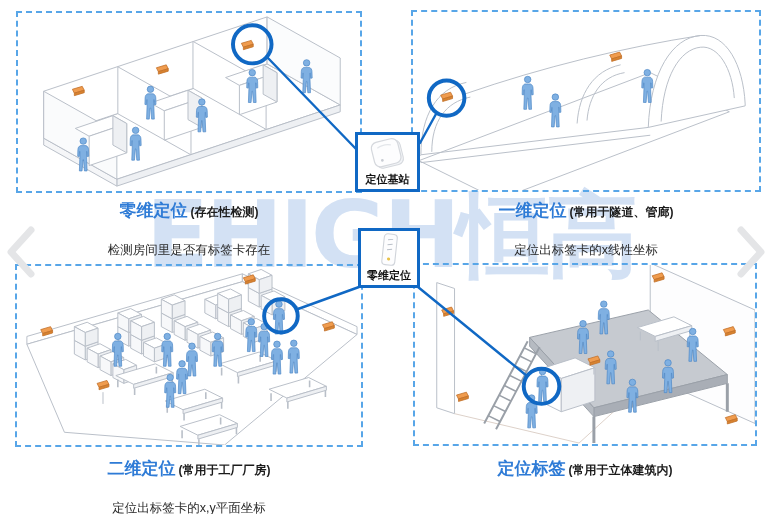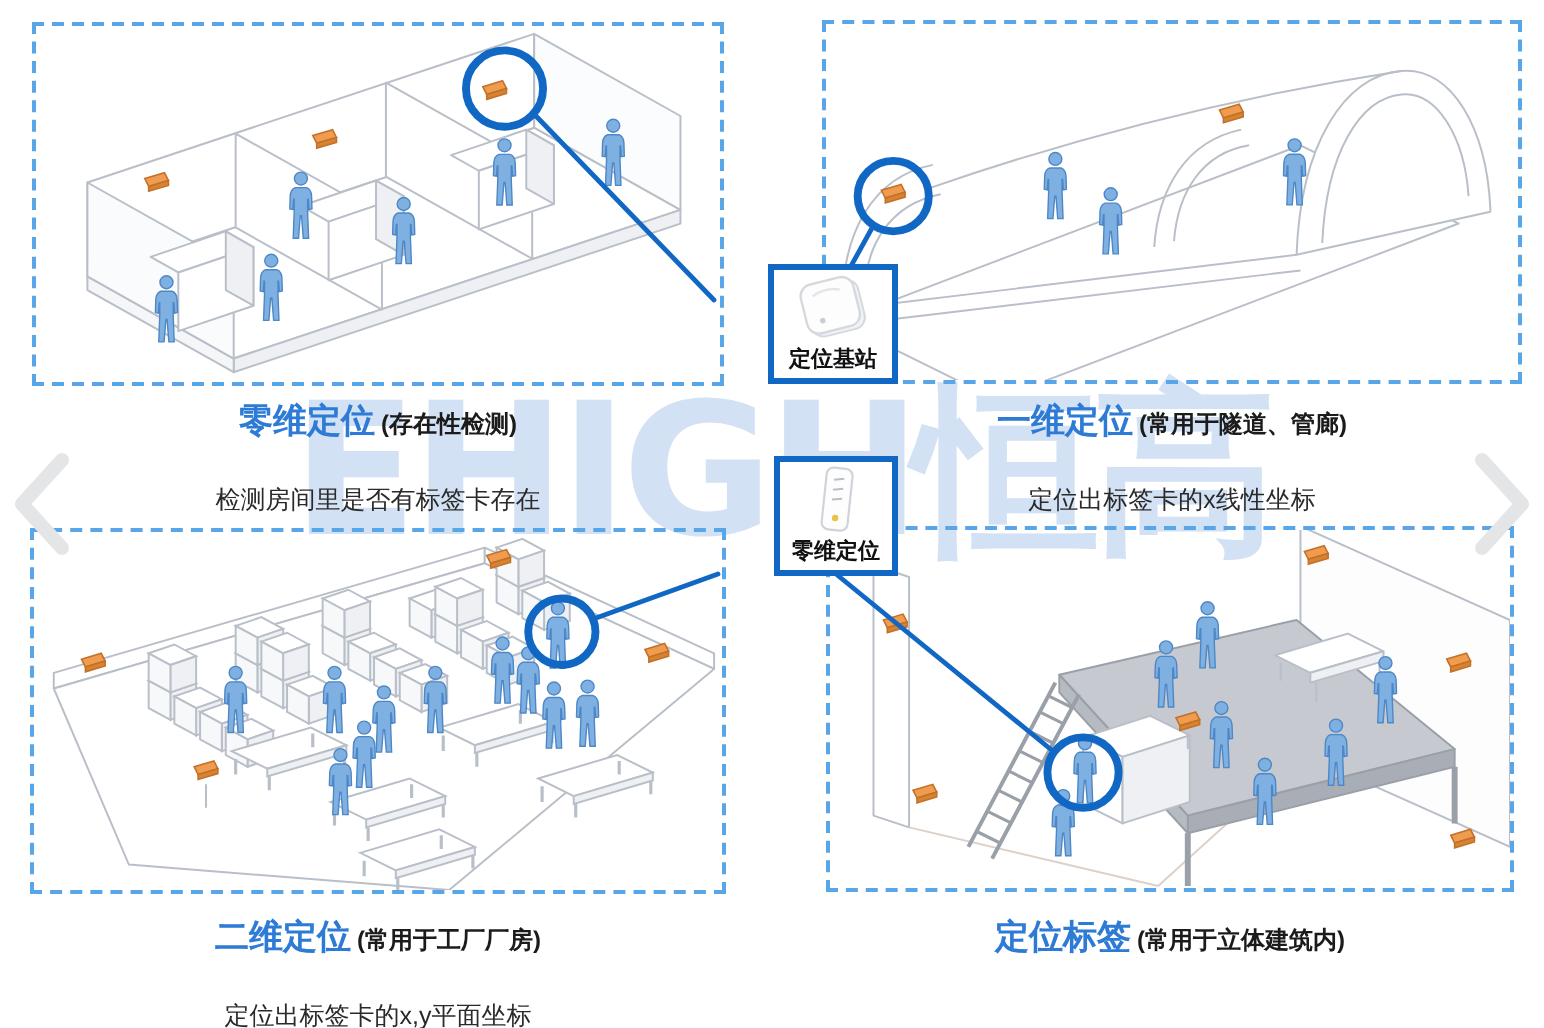--- a/index.html
+++ b/index.html
@@ -19,21 +19,21 @@
   
   .caption{position:absolute;z-index:2;text-align:center;}
   .cap-tl{left:16px;top:201px;width:346px;}
   .cap-tr{left:411px;top:201px;width:350px;}
   .cap-bl{left:15px;top:459px;width:348px;}
   .cap-br{left:413px;top:459px;width:344px;}
   .cap-title{font-size:17px;font-weight:bold;color:#2e7bd6;line-height:20px;}
   .cap-paren{font-size:12px;font-weight:bold;color:#1b1b1b;margin-left:3px;}
   .cap-sub{font-size:12.5px;color:#2a2a2a;margin-top:22px;line-height:14px;}
   
-  .devbox{position:absolute;z-index:4;background:#fff;border:3px solid #1068c4;box-sizing:border-box;text-align:center;margin-left:29px;}
+  .devbox{position:absolute;z-index:4;background:#fff;border:3px solid #1068c4;box-sizing:border-box;text-align:center;}
   .devbox-station{left:355px;top:132px;width:65px;height:60px;}
   .devbox-tag{left:358px;top:228px;width:62px;height:60px;}
   .devbox .dlabel{position:absolute;bottom:2px;left:0;width:100%;font-size:11px;font-weight:bold;color:#111;}
   .devbox svg{display:block;margin:0 auto;}
   
   #overlay{position:absolute;left:0;top:0;z-index:3;pointer-events:none;}
   
   .chev{position:absolute;z-index:5;width:34px;height:52px;cursor:pointer;}
   .chev-left{left:5px;top:226px;}
   .chev-right{left:733px;top:226px;}

